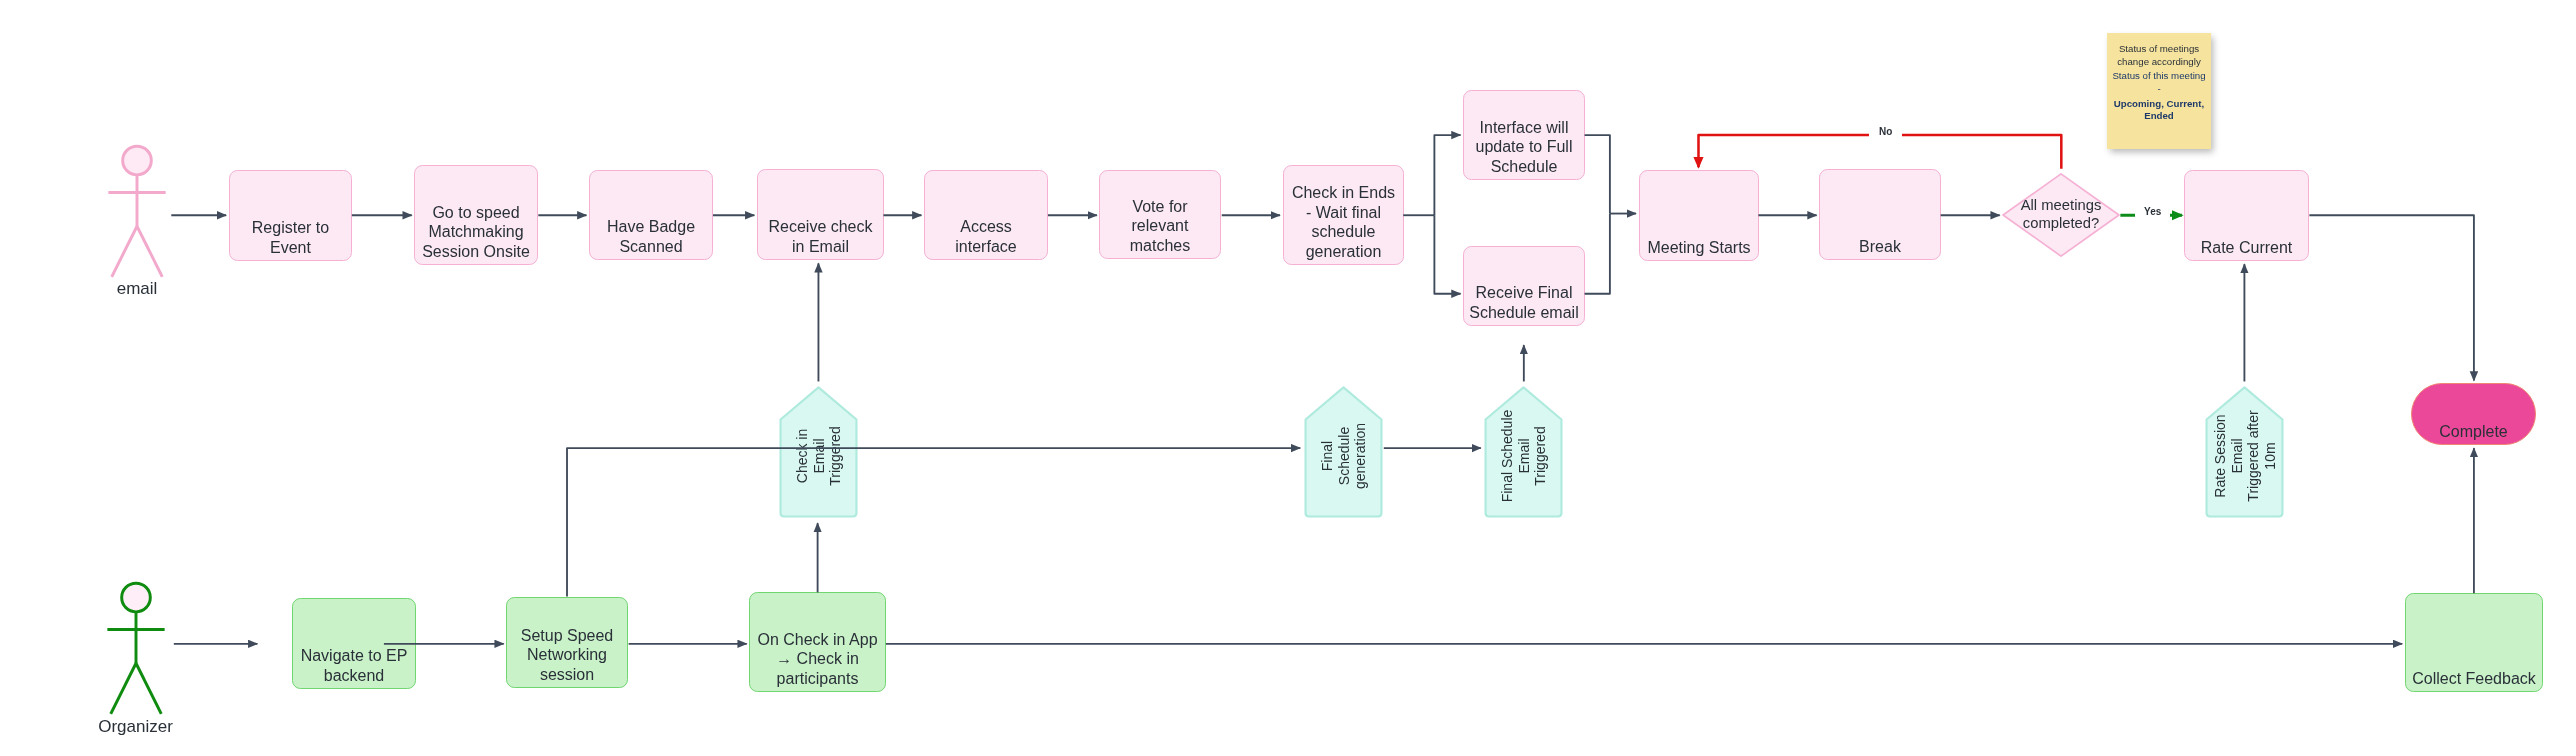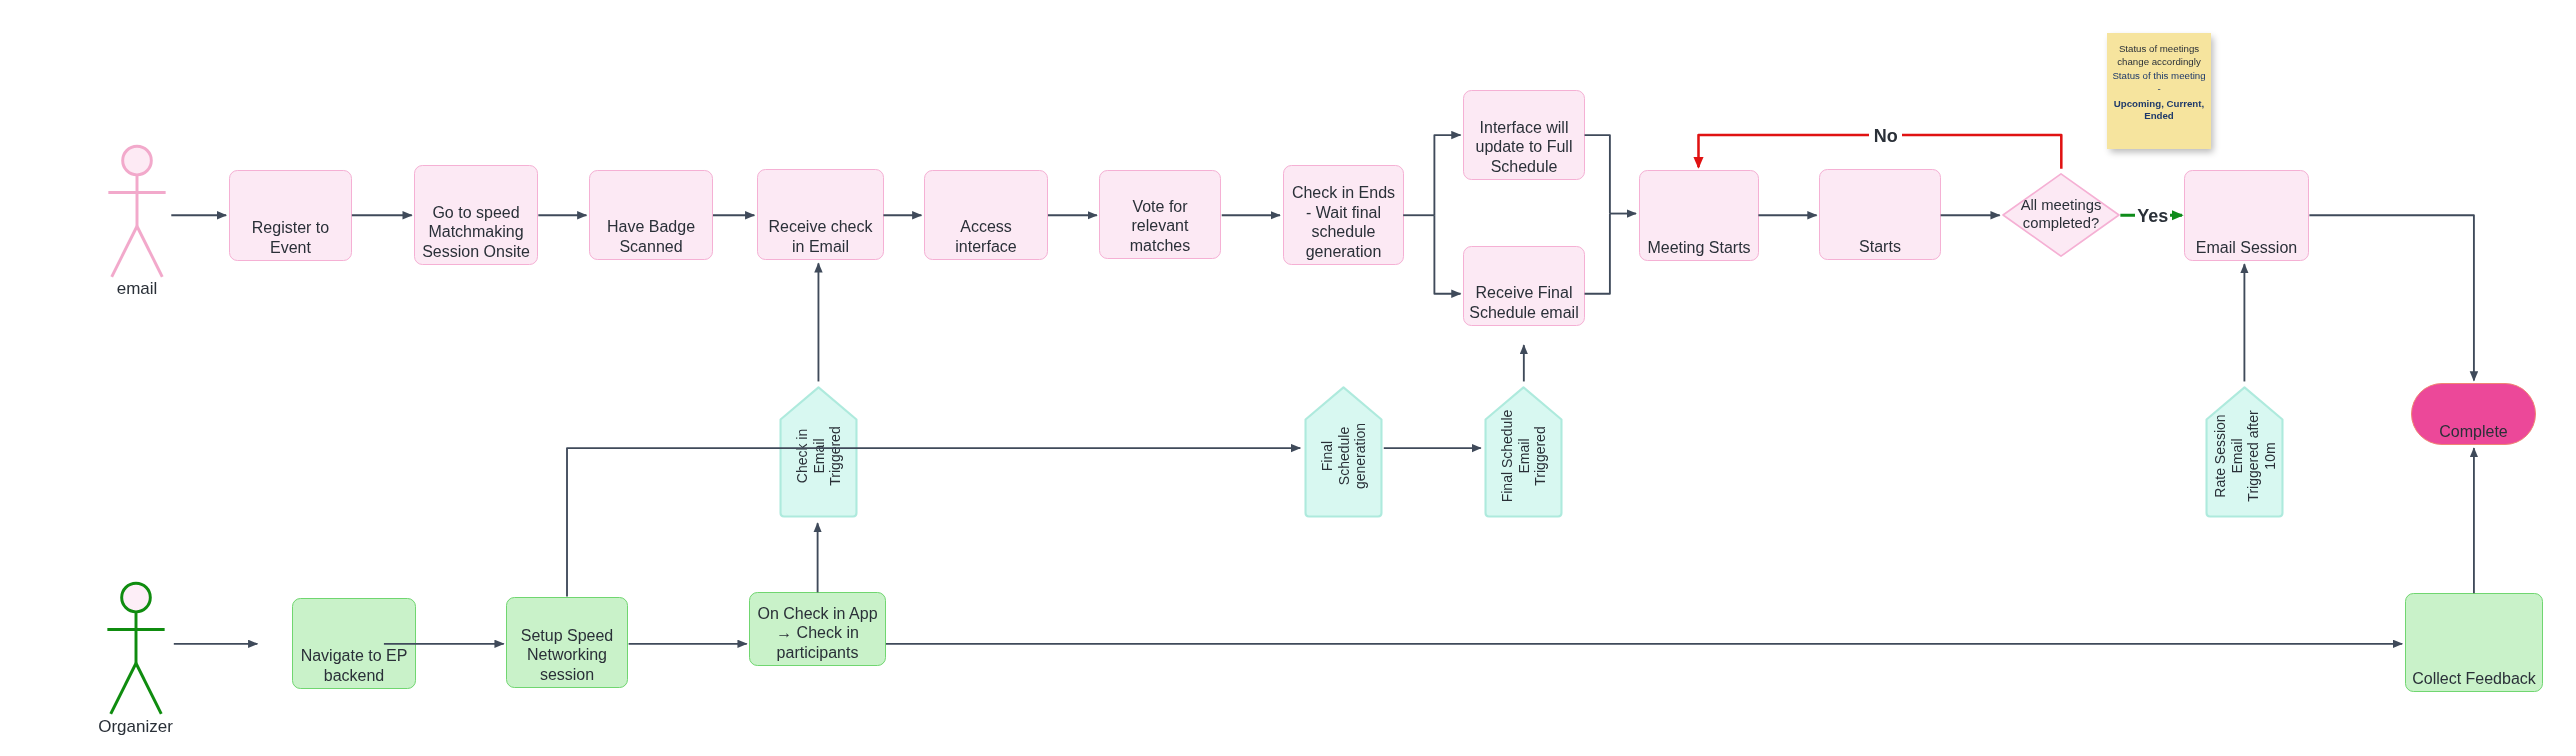--- a/index.html
+++ b/index.html
@@ -15,21 +15,21 @@
   .overflow{overflow:visible;}
   .diamond{position:absolute;z-index:2;}
   .diamond .dlabel{position:absolute;left:0;top:0;width:100%;height:100%;display:flex;
         align-items:center;justify-content:center;text-align:center;font-size:14.8px;line-height:1.2;}
   .tag{position:absolute;width:81px;height:135px;z-index:2;}
   .tag svg{position:absolute;left:0;top:0;}
   .tag-label{position:absolute;left:50%;top:53%;transform:translate(-50%,-50%) rotate(-90deg);
         text-align:center;font-size:14px;line-height:1.18;white-space:normal;}
   .actor{position:absolute;z-index:2;}
   .actor-label{position:absolute;text-align:center;font-size:17px;z-index:2;}
-  .edge-label{position:absolute;z-index:6;background:#ffffff;font-size:18px;font-weight:bold;
+  .edge-label{position:absolute;z-index:6;background:#ffffff;font-size:10px;font-weight:bold;
         text-align:center;padding:0 1.7px;}
   .sticky{position:absolute;left:2107px;top:33px;width:104px;height:116px;background:#f6e49e;
         box-shadow:3.4px 4.2px 6.8px rgba(0,0,0,0.28);z-index:3;font-size:9.7px;line-height:1.32;
         text-align:center;box-sizing:border-box;padding:10px 5px 0 5px;}
   .sticky p{margin:0 0 1.7px 0;}
   .sticky .navy{color:#1f3a6a;}
   .sticky .bold{font-weight:bold;}
 </style>
 </head>
 <body>
@@ -82,44 +82,44 @@
   <div class="node pink overflow" style="left:1463px;top:90px;width:122px;height:90px;">
       <span>Interface will update to Full Schedule</span>
     </div>
   <div class="node pink" style="left:1463px;top:246px;width:122px;height:80px;">
       <span>Receive Final Schedule email</span>
     </div>
   <div class="node pink" style="left:1639px;top:170px;width:120px;height:91px;">
       <span>Meeting Starts</span>
     </div>
   <div class="node pink" style="left:1819px;top:169px;width:122px;height:91px;">
-      <span>Starts</span>
+      <span>Break</span>
     </div>
 
   <div class="diamond" style="left:2002px;top:173px;width:118px;height:84px;">
     <svg width="118" height="84" viewBox="0 0 140 100">
       <polygon points="70,1 139,50 70,99 1,50" fill="#fce9f4" stroke="#f5b0d4" stroke-width="2" stroke-linejoin="round"></polygon>
     </svg>
     <div class="dlabel">All meetings completed?</div>
   </div>
 
   <div class="node pink" style="left:2184px;top:170px;width:125px;height:91px;">
-      <span>Email Session</span>
+      <span>Rate Current</span>
     </div>
   <div class="node terminator" style="left:2411px;top:383px;width:125px;height:62px;">
       <span>Complete</span>
     </div>
 
   <div class="node green" style="left:260px;top:598px;width:124px;height:91px;margin-left:32px;">
       <span>Navigate to EP backend</span>
     </div>
   <div class="node green" style="left:506px;top:597px;width:122px;height:91px;">
       <span>Setup Speed Networking session</span>
     </div>
-  <div class="node green" style="left:749px;top:592px;width:137px;height:74px;">
+  <div class="node green" style="left:749px;top:592px;width:137px;height:100px;">
       <span>On Check in App → Check in participants</span>
     </div>
   <div class="node green" style="left:2405px;top:593px;width:138px;height:99px;">
       <span>Collect Feedback</span>
     </div>
 
   <div class="tag" style="left:778px;top:384px;">
     <svg width="81" height="135" viewBox="0 0 96 160">
         <path d="M3,42 L48,4 L93,42 L93,153 Q93,157 89,157 L7,157 Q3,157 3,153 Z" fill="#d8f8f1" stroke="#aeeadd" stroke-width="2.5" stroke-linejoin="round"></path>
       </svg>

